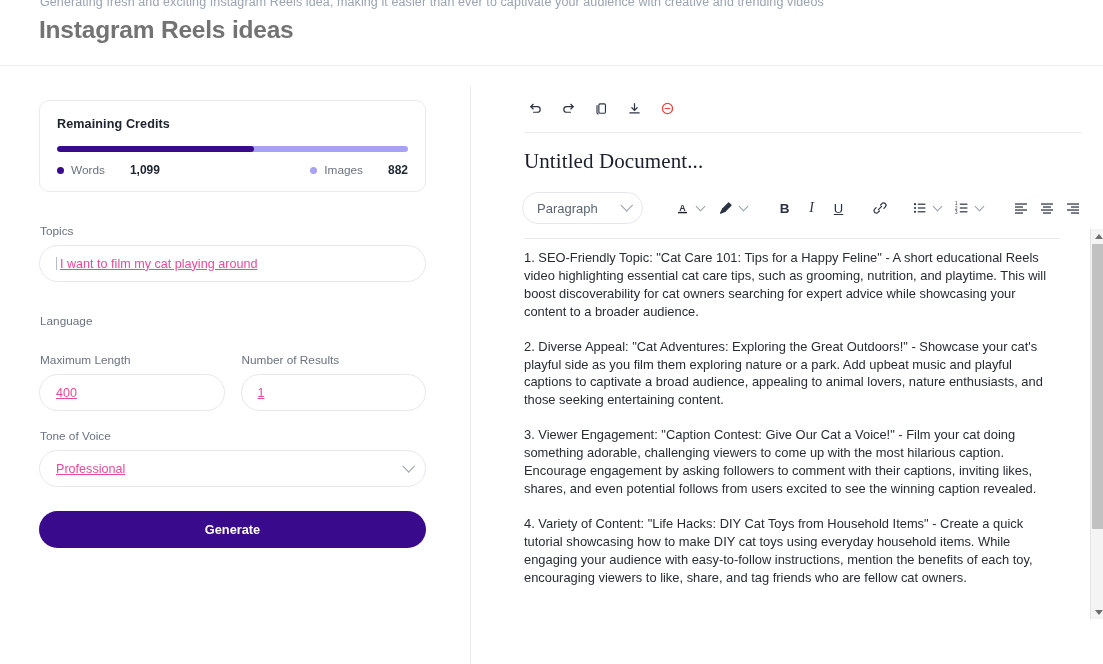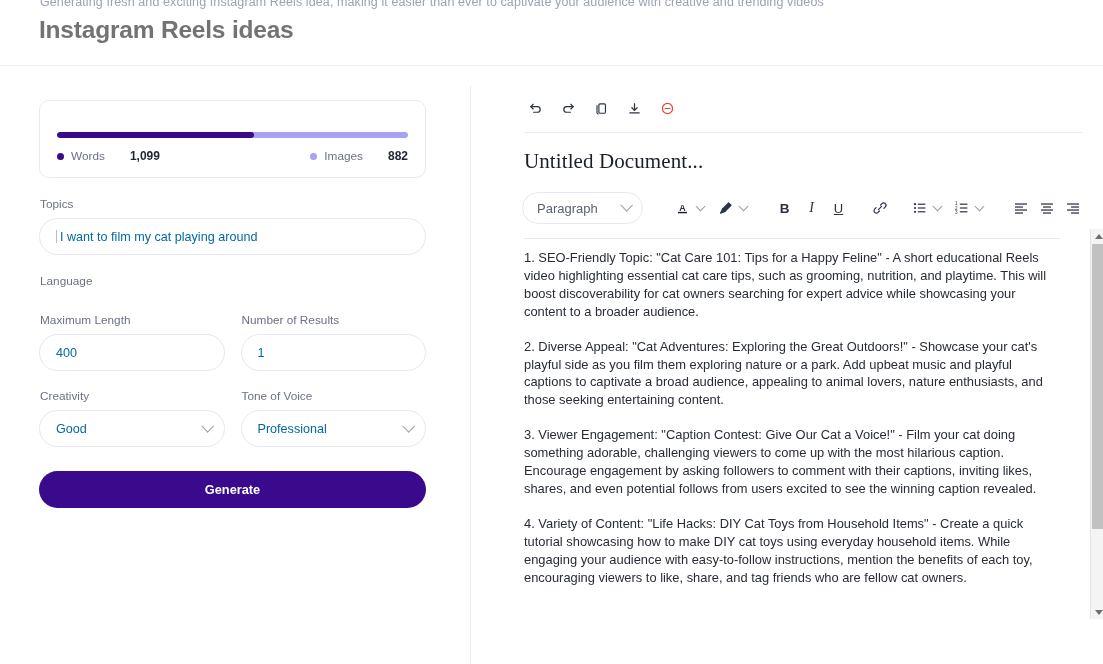--- a/index.html
+++ b/index.html
@@ -40,29 +40,29 @@
   .credits-bar-fill { position:absolute; left:0; top:0; height:6px; border-radius:3px; background:#3a0a8c; }
   .credits-legend { display:flex; justify-content:space-between; align-items:flex-start; margin-top:11px; }
   .legend-item { display:flex; align-items:center; gap:7px; }
   .dot { width:7px; height:7px; border-radius:50%; display:inline-block; }
   .dot.words { background:#3a0a8c; }
   .dot.images { background:#a7a2f3; }
   .legend-label { font-size:11.8px; color:#6b7280; }
   .legend-value { font-size:12px; font-weight:bold; color:#1f2533; margin-left:18px; }
 
   .field-label {
-    font-size:11.8px; color:#6b7280; margin:19px 0 7px 1px; display:block;
+    font-size:11.8px; color:#6b7280; margin:32px 0 7px 1px; display:block;
   }
   .ctl {
     position:relative; width:100%; height:37px;
     border:1px solid #e6e8ee; border-radius:19px; background:#fff;
     display:flex; align-items:center; padding:0 16px;
     font-size:12.6px; color:#5b6472;
   }
-  .ctl .caret-text { color:#0369a1; }
+  .ctl .caret-text { color:#ec4899;text-decoration:underline; }
   .ctl .txtcursor {
     display:inline-block; width:1px; height:13px; background:#b7bcc6; margin-right:3px;
   }
   .chev {
     position:absolute; right:15px; top:50%; transform:translateY(-50%);
     width:9px; height:9px; border-right:1.6px solid #98a0ad; border-bottom:1.6px solid #98a0ad;
     transform-origin:center; rotate:45deg; margin-top:-4px;
   }
   .row2 { display:flex; gap:16px; }
   .row2 > div { flex:1; }
@@ -153,20 +153,21 @@
 
   <div class="header">
     <div class="header-sub">Generating fresh and exciting Instagram Reels idea, making it easier than ever to captivate your audience with creative and trending videos</div>
     <div class="header-title">Instagram Reels ideas</div>
     <div class="header-rule"></div>
   </div>
 
   <div class="left">
 
     <div class="credits-card">
+      <div class="credits-title">Remaining Credits</div>
       <div class="credits-bar">
         <div class="credits-bar-fill" id="creditsFill" style="width: 56%;"></div>
       </div>
       <div class="credits-legend">
         <div class="legend-item">
           <span class="dot words"></span>
           <span class="legend-label">Words</span>
           <span class="legend-value">1,099</span>
         </div>
         <div class="legend-item">
@@ -194,27 +195,20 @@
       </div>
       <div>
         <label class="field-label">Number of Results</label>
         <div class="ctl">
           <span class="caret-text">1</span>
         </div>
       </div>
     </div>
 
     <div class="row2">
-      <div>
-        <label class="field-label">Creativity</label>
-        <div class="ctl">
-          <span class="caret-text">Good</span>
-          <span class="chev"></span>
-        </div>
-      </div>
       <div>
         <label class="field-label">Tone of Voice</label>
         <div class="ctl">
           <span class="caret-text">Professional</span>
           <span class="chev"></span>
         </div>
       </div>
     </div>
 
     <button class="generate-btn">Generate</button>

